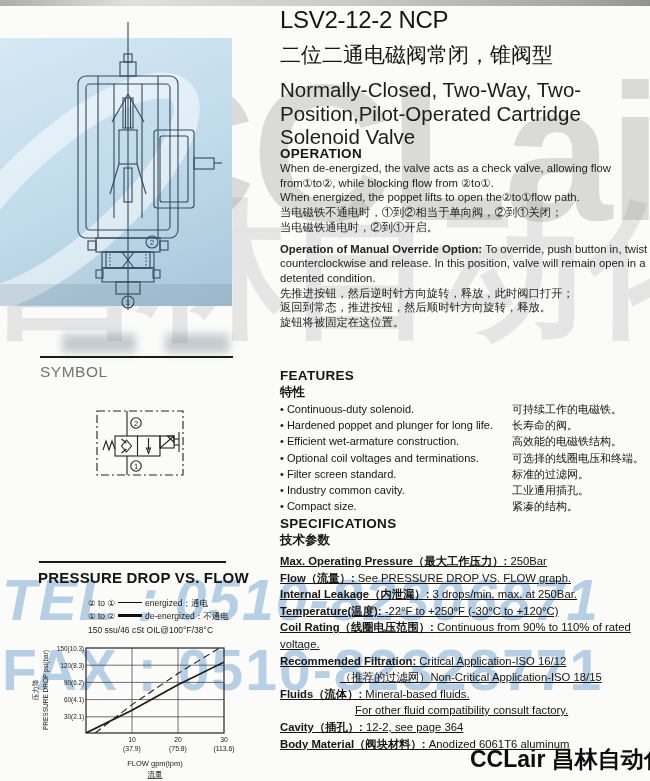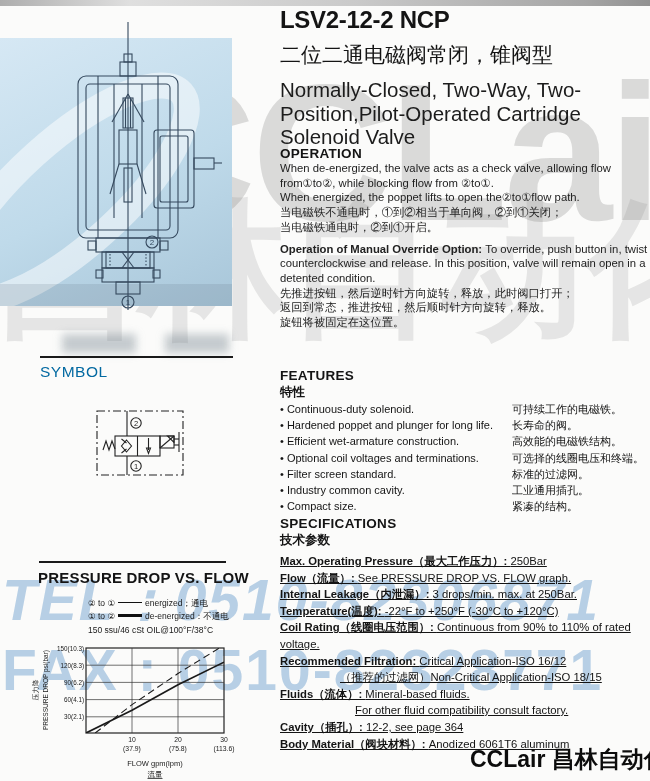--- a/index.html
+++ b/index.html
@@ -35,34 +35,34 @@
   .logo-block{
     left:0;top:38px;width:232px;height:268px;z-index:2;
     background:linear-gradient(155deg,#d6e8f4 0%,#bfdaea 55%,#a8c6d9 100%);
   }
   .drawing{z-index:3;}
   .drawing line,.drawing rect,.drawing path,.drawing circle,.drawing polyline{
     stroke:#35495e;fill:none;stroke-width:1.1;
   }
   
   .content{z-index:4;}
-  .title{font-size:24px;font-weight:700;letter-spacing:-.3px;}
+  .title{font-size:24px;font-weight:400;letter-spacing:-.3px;}
   .sub-zh{font-size:21px;margin-top:7px;}
   .sub-en{font-size:20.5px;line-height:23.5px;margin-top:9px;color:#1c1c1c;}
   .h{font-size:13.5px;font-weight:700;letter-spacing:.3px;}
   .h-zh{font-size:12.5px;font-weight:700;margin-top:1px;}
   .op p{margin:0;font-size:11.3px;line-height:14.7px;color:#222;}
   .op p.gap{margin-top:7px;}
   .feat-row{font-size:11px;line-height:16.2px;white-space:nowrap;}
   .feat-en{display:inline-block;width:232px;}
   .spec{font-size:11.3px;line-height:16.6px;text-decoration:underline;}
   .spec b{font-weight:700;}
   
   .rule{background:#1a1a1a;z-index:4;}
-  .symbol-h{font-size:15.5px;letter-spacing:.5px;color:#0369a1;z-index:4;}
+  .symbol-h{font-size:15.5px;letter-spacing:.5px;color:#737373;z-index:4;}
   .chart-title{font-size:15px;font-weight:700;letter-spacing:.2px;z-index:4;}
   .legend{font-size:8.5px;line-height:12.5px;color:#1a1a1a;z-index:4;white-space:nowrap;}
   .lg-line{display:inline-block;vertical-align:middle;width:24px;background:#111;margin:0 3px 2px 3px;}
   .chart-svg text{font-family:"Liberation Sans",sans-serif;fill:#1a1a1a;}
   .sym-svg line,.sym-svg rect,.sym-svg path,.sym-svg circle,.sym-svg polyline{
     stroke:#222;fill:none;stroke-width:1.1;
   }
 </style>
 </head>
 <body>

